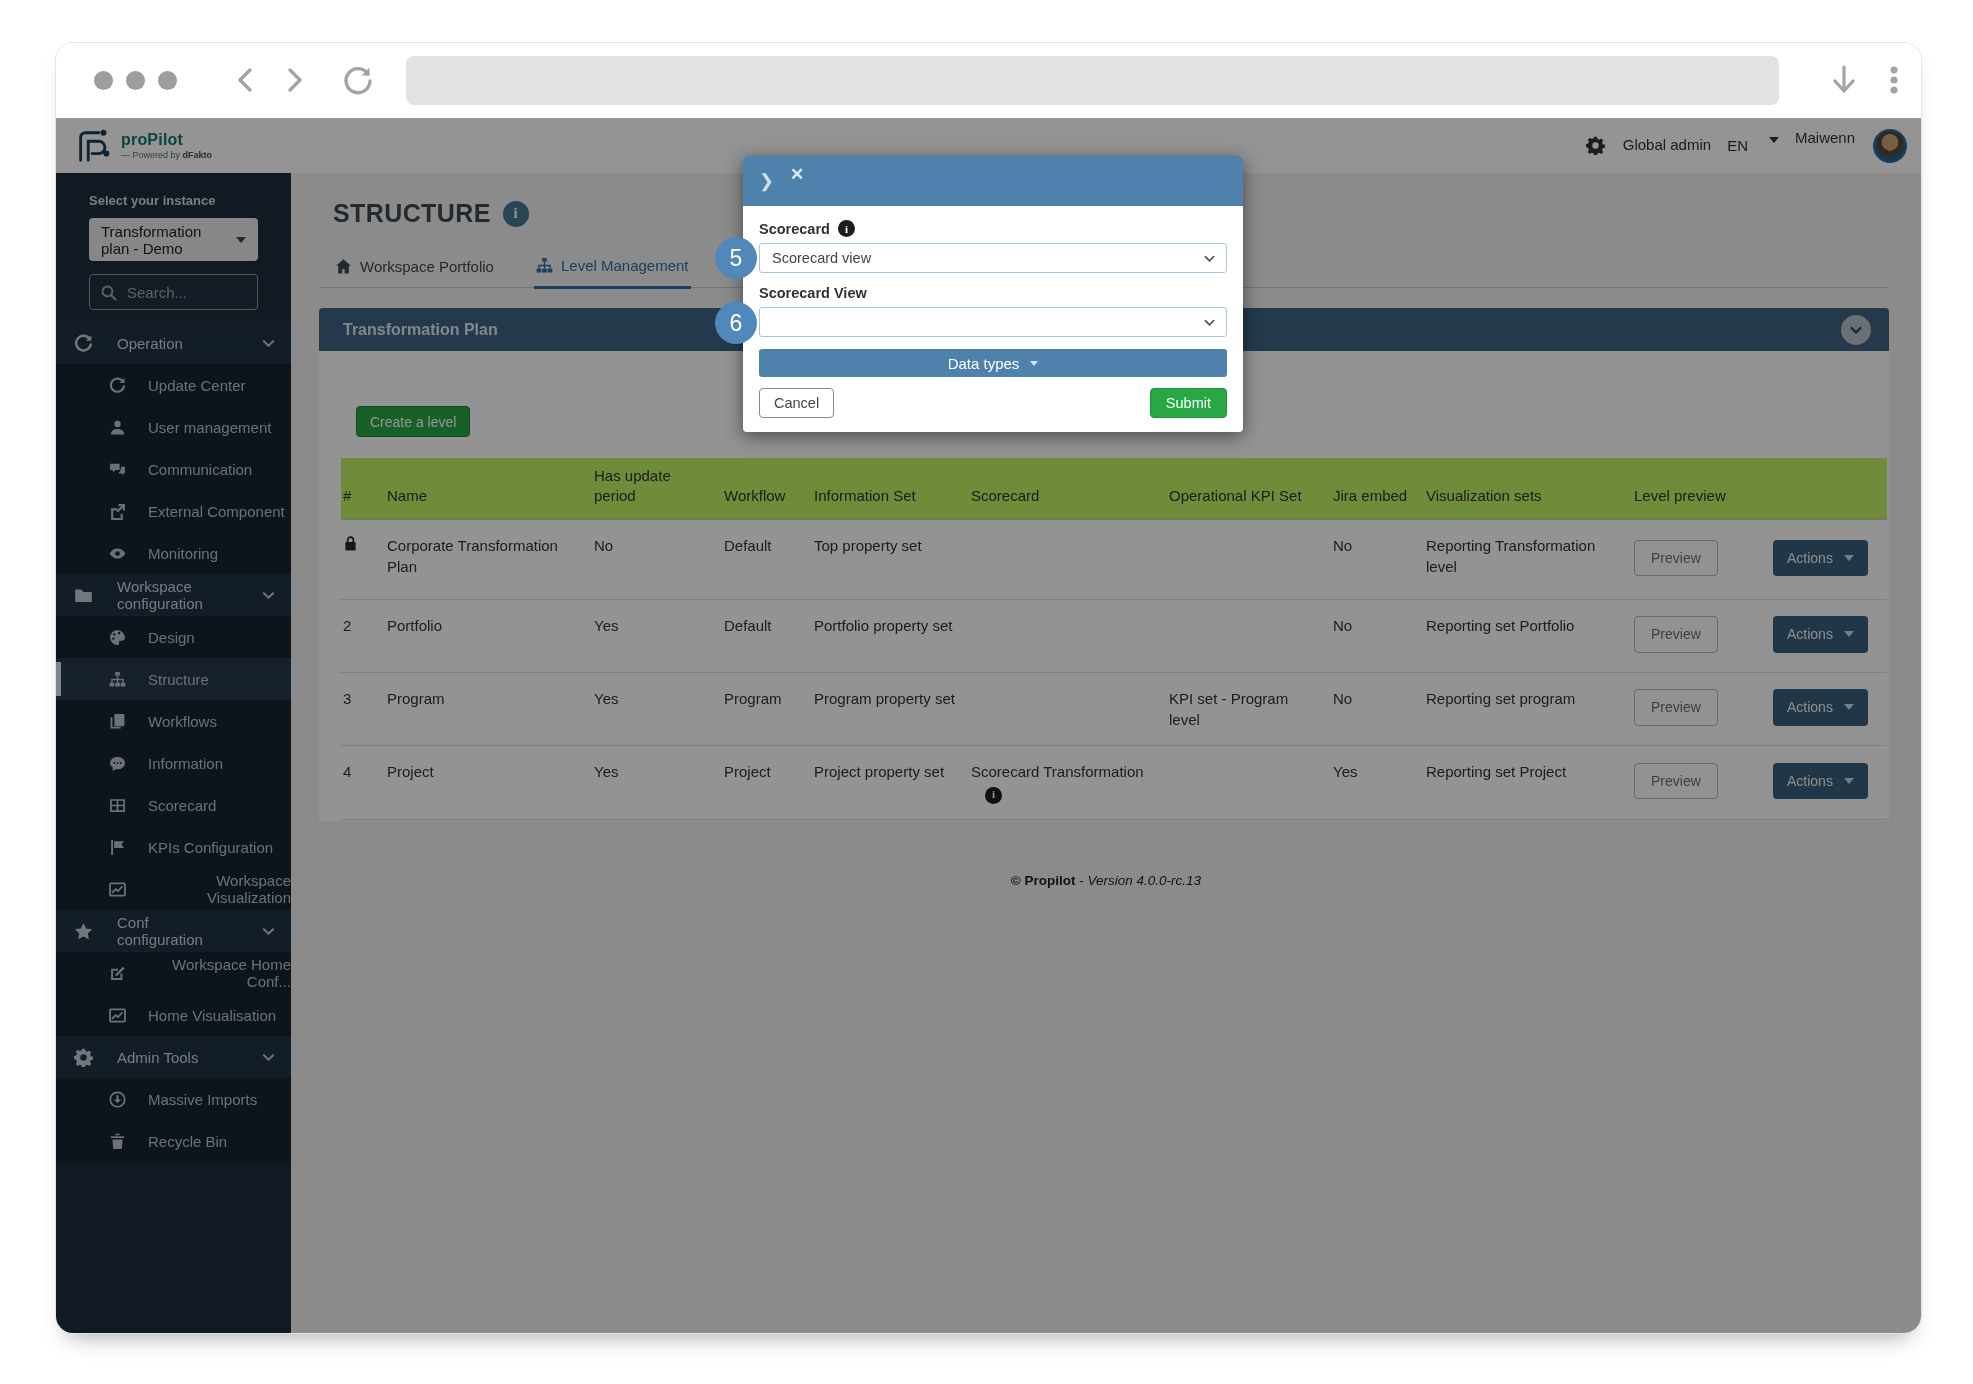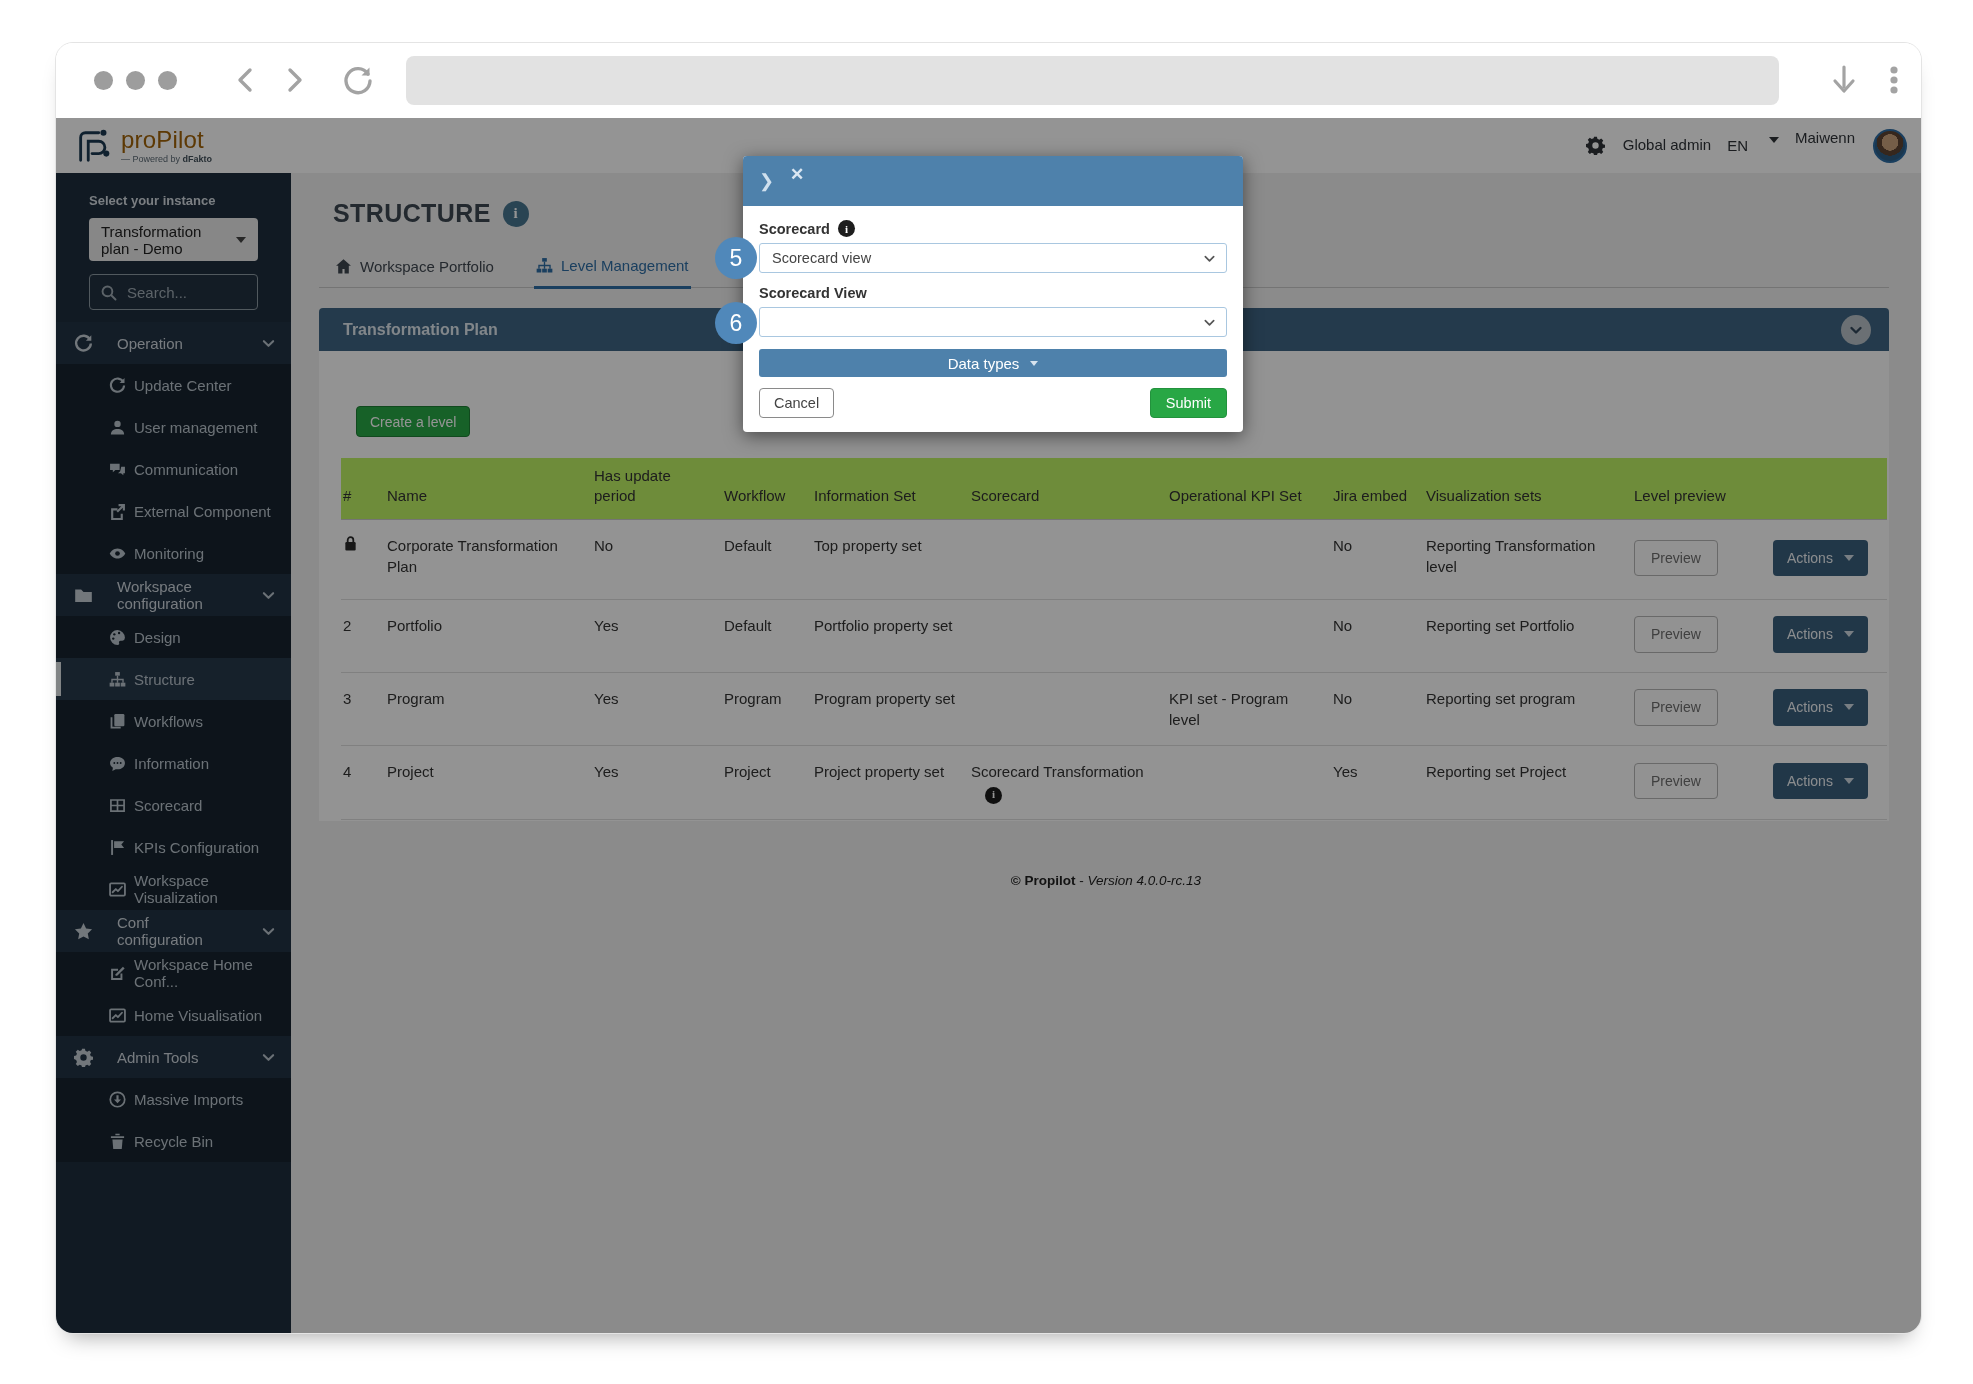--- a/index.html
+++ b/index.html
@@ -11,40 +11,40 @@
   .chrome{position:relative;height:75px;background:#fff;}
   .dots{position:absolute;left:38px;top:28px;display:flex;gap:13px;}
   .dot{width:19px;height:19px;border-radius:50%;background:#9d9d9d;}
   .navbtn{position:absolute;top:22px;width:30px;height:30px;color:#a3a3a3;cursor:default;}
   .urlbar{position:absolute;left:350px;top:13px;width:1373px;height:49px;background:#e2e2e2;border-radius:8px;}
   
   .app{position:absolute;left:0;top:75px;right:0;bottom:0;}
   .app-header{position:absolute;left:0;top:0;right:0;height:55px;background:#ffffff;display:flex;align-items:center;justify-content:space-between;padding:0 14px 0 18px;box-sizing:border-box;}
   .brand{display:flex;align-items:center;gap:9px;}
   .brand-text{line-height:1;}
-  .brand-name{font-size:24px;font-weight:normal;color:#a16207;letter-spacing:0.2px;}
+  .brand-name{font-size:16px;font-weight:bold;color:#0f766e;letter-spacing:0.2px;}
   .brand-sub{font-size:9px;color:#5c6a75;margin-top:3px;}
   .brand-sub b{color:#42505a;}
   .hdr-right{display:flex;align-items:center;gap:16px;font-size:15px;color:#2f3338;}
   .hdr-item{display:flex;align-items:flex-start;gap:18px;cursor:default;}
   .caret{display:inline-block;width:0;height:0;border-left:5px solid transparent;border-right:5px solid transparent;border-top:6px solid currentColor;margin-left:3px;}
   .avatar{width:34px;height:34px;border-radius:50%;border:2px solid #2e6da4;background:radial-gradient(circle at 50% 38%, #caa27c 0 34%, #5d4433 35% 55%, #2e5d86 56% 100%);box-sizing:border-box;}
   .app-body{position:absolute;left:0;top:55px;right:0;bottom:0;display:flex;}
   
   .sidebar{width:235px;flex:0 0 235px;background:#1e2e3d;color:#c4cdd5;font-size:15px;}
   .sb-top{background:#1e2e3d;padding:14px 33px 12px;}
   .sb-top-label{font-size:13px;font-weight:bold;color:#d3dae0;margin:6px 0 10px;}
   .sb-select{height:43px;background:#e8e8e8;border-radius:4px;color:#222;display:flex;align-items:center;justify-content:space-between;padding:0 12px;font-size:15px;cursor:default;}
   .sb-select .caret{color:#444;}
   .sb-search{margin-top:13px;height:34px;border:1px solid #8c99a3;border-radius:4px;display:flex;align-items:center;padding:0 10px;gap:8px;background:#223140;}
   .sb-search input{background:transparent;border:none;outline:none;color:#aeb8c0;font-size:15px;width:150px;font-family:inherit;}
   .sb-search input::placeholder{color:#9fabb4;}
   .sb-section{height:42px;background:#223344;display:flex;align-items:center;padding:0 16px 0 18px;gap:24px;cursor:default;}
   .sb-section .lbl{flex:1;color:#cdd5dc;}
-  .sb-item{height:42px;background:#17242f;display:flex;align-items:center;padding-left:53px;gap:8px;cursor:default;position:relative;color:#b9c3cc;}
+  .sb-item{height:42px;background:#17242f;display:flex;align-items:center;padding-left:53px;gap:22px;cursor:default;position:relative;color:#b9c3cc;text-align:right;}
   .sb-item.active{background:#26394b;}
   .sb-item.active::before{content:"";position:absolute;left:0;top:4px;bottom:4px;width:5px;background:#dfe3e6;}
   .ico{width:17px;height:17px;flex:0 0 auto;}
   .ico-lg{width:19px;height:19px;flex:0 0 auto;}
   .chev{width:13px;height:13px;color:#b9c3cc;}
   
   .main{flex:1;position:relative;background:#f0f0f0;overflow:hidden;}
   .page-title{position:absolute;left:42px;top:26px;display:flex;align-items:center;gap:12px;font-size:25px;font-weight:bold;color:#3d4852;letter-spacing:0.4px;}
   .info-big{width:26px;height:26px;border-radius:50%;background:#47758f;color:#fff;font-size:15px;font-weight:bold;display:flex;align-items:center;justify-content:center;font-family:"Liberation Serif",serif;}
   .tabs-wrap{position:absolute;left:28px;top:78px;width:1570px;border-bottom:1px solid #c9c9c9;padding-left:14px;box-sizing:border-box;display:flex;gap:38px;}

